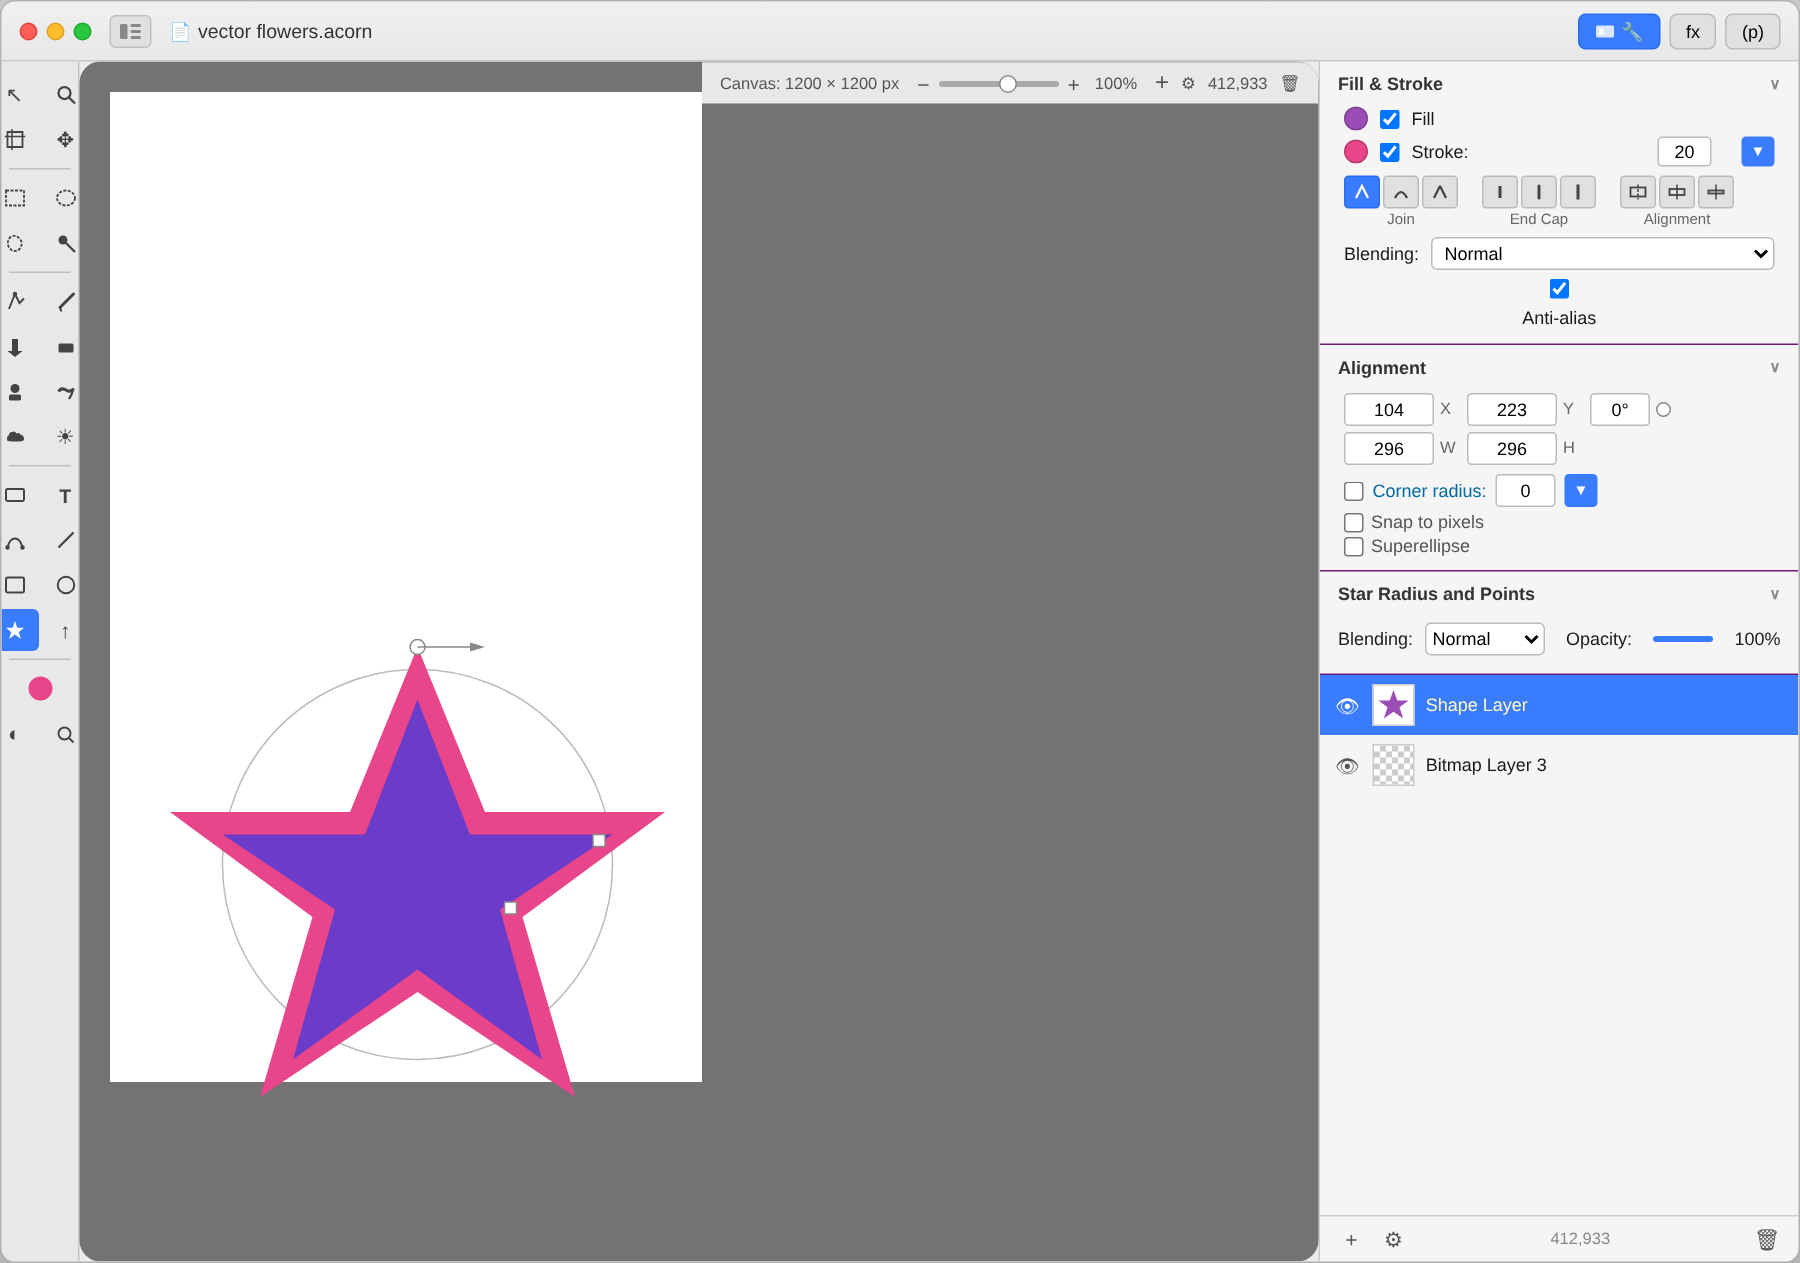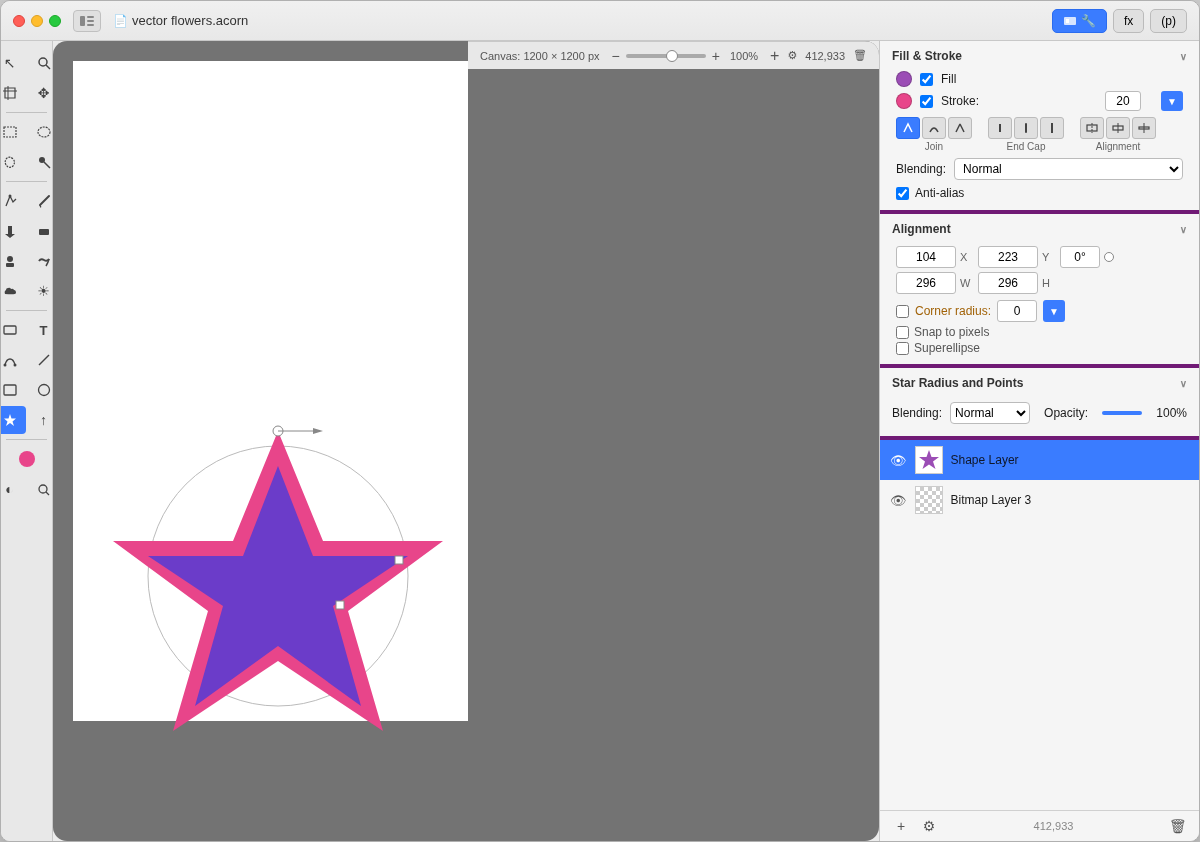--- a/index.html
+++ b/index.html
@@ -198,21 +198,21 @@
     .right-panel {
       width: 320px;
       background: #f5f5f5;
       border-left: 1px solid #c8c8c8;
       display: flex;
       flex-direction: column;
       flex-shrink: 0;
       overflow-y: auto;
     }
     .panel-section {
-      border-bottom: 4px solid #701a75;
+      border-bottom: 1px solid #701a75;
       padding-bottom: 8px;
     }
     .section-header {
       display: flex;
       align-items: center;
       justify-content: space-between;
       padding: 8px 12px 6px;
       font-size: 12px;
       font-weight: 600;
       color: #333;
@@ -310,20 +310,21 @@
       border-radius: 4px;
       background: white;
       font-size: 12px;
       padding: 0 4px;
     }
     .antialias-row {
       display: flex;
       align-items: center;
       padding: 2px 16px;
       gap: 6px;
+      flex-direction: column;
     }
     
     .geo-grid {
       padding: 4px 16px;
       display: flex;
       flex-direction: column;
       gap: 4px;
     }
     .geo-row {
       display: flex;
@@ -449,21 +450,21 @@
       font-size: 14px;
       flex-shrink: 0;
     }
     .layer-thumb.star {
       background: white;
     }
     .layer-name {
       font-size: 12px;
       flex: 1;
     }
-    .layer-item.selected .layer-name { color: #0f172a; }
+    .layer-item.selected .layer-name { color: #fef9c3; }
     .layers-bottom {
       display: flex;
       align-items: center;
       padding: 4px 10px;
       border-top: 1px solid #d0d0d0;
       gap: 6px;
     }
     .layer-bottom-btn {
       width: 22px;
       height: 22px;
@@ -857,21 +858,21 @@
           <div class="geo-row">
             <input class="geo-input" value="296" style="">
             <span class="geo-label">W</span>
             <input class="geo-input" value="296" style="">
             <span class="geo-label">H</span>
           </div>
         </div>
 
         <div class="corner-row">
           <input type="checkbox" style="">
-          <span style="color:#a16207;">Corner radius:</span>
+          <span style="color:#0369a1;">Corner radius:</span>
           <input class="corner-input" value="0" style="">
           <div class="corner-dropdown">▼</div>
         </div>
         <div class="checkbox-row">
           <input type="checkbox" style="">
           <span>Snap to pixels</span>
         </div>
         <div class="checkbox-row">
           <input type="checkbox" style="">
           <span>Superellipse</span>

